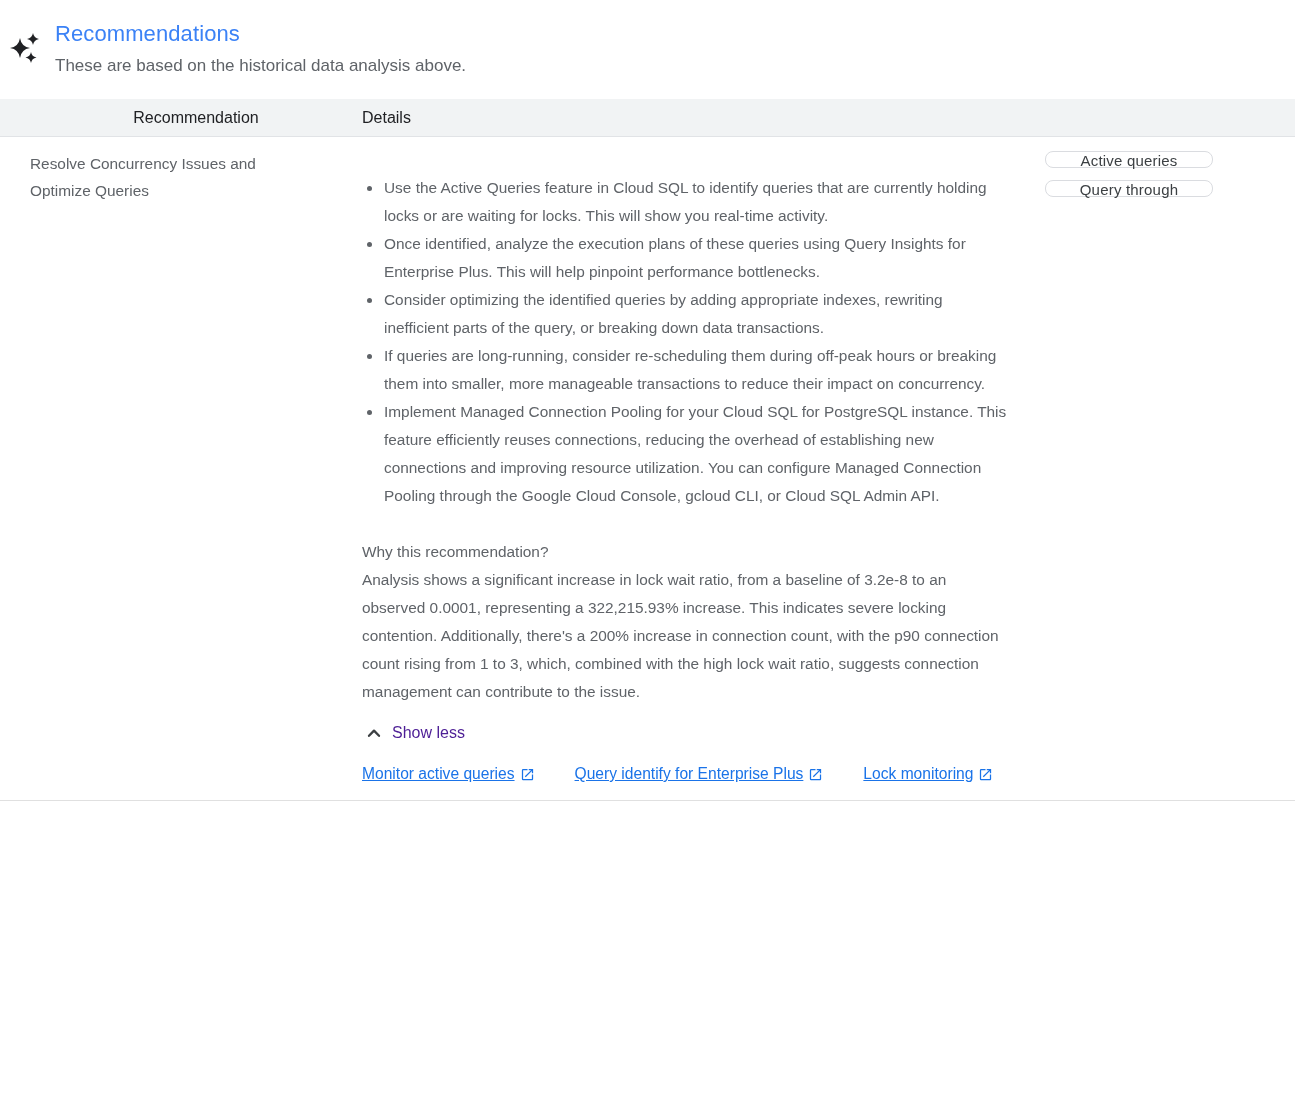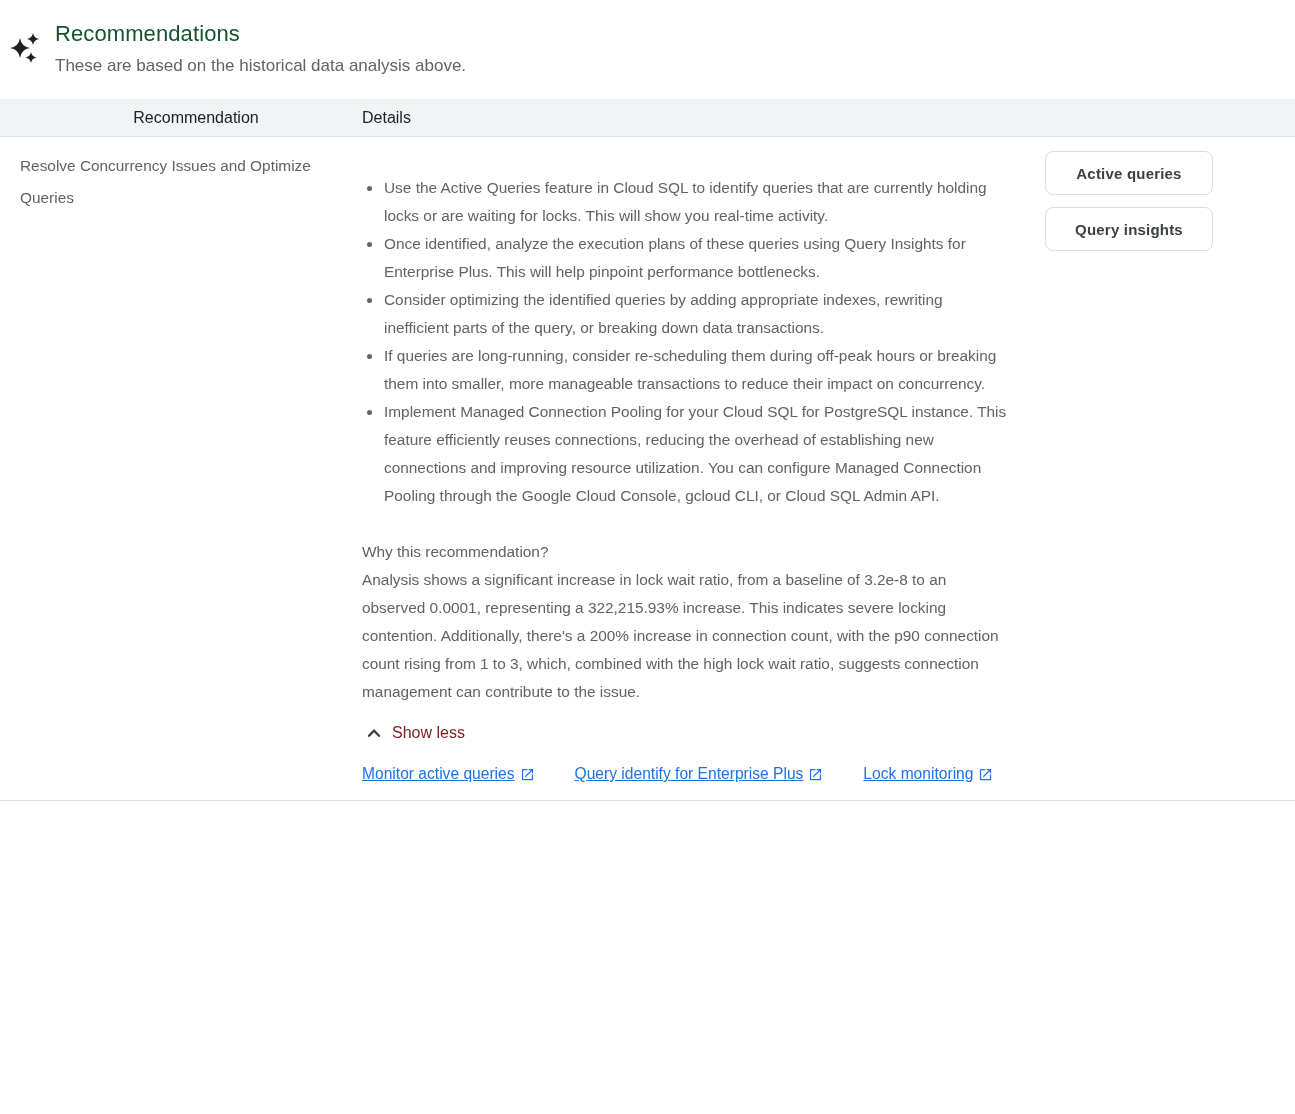--- a/index.html
+++ b/index.html
@@ -12,53 +12,53 @@
     overflow: hidden;
   }
 
   
   .panel-header { display: flex; align-items: flex-start; padding: 14px 24px 0 8px; }
   .sparkle { flex: 0 0 auto; margin-top: 16px; }
   .sparkle svg { display: block; width: 34px; height: 34px; }
   .header-text { margin-left: 13px; }
   .page-title {
     margin: 5px 0 0; font-size: 22px; font-weight: 400;
-    color: #14532d; line-height: 30px; letter-spacing: 0.1px;
+    color: #3b82f6; line-height: 30px; letter-spacing: 0.1px;
   }
   .page-subtitle { margin: 5px 0 0; font-size: 17px; color: #5f6368; line-height: 24px; }
 
   
   .grid { display: grid; grid-template-columns: 362px 648px 285px; }
   .thead {
     margin-top: 21px; background: #f1f3f4; height: 38px;
     align-items: center; border-bottom: 1px solid #e1e3e6;
     font-size: 16px; font-weight: 500; color: #202124;
   }
   .thead .c1 { padding-left: 30px; text-align: center; }
 
   .trow { padding: 11px 0 12px; border-bottom: 1px solid #e0e0e0; }
 
   .cell-rec {
-    padding: 2px 42px 0 20px;
-    font-size: 15.4px; line-height: 32px; color: #5f6368;
+    padding: 2px 42px 0 30px;
+    font-size: 15.4px; line-height: 27px; color: #5f6368;
   }
 
   .cell-det { font-size: 15.4px; line-height: 28px; color: #5f6368; padding-top: 0; }
   .cell-det .intro { margin: 2px 0 0; }
   .steps-list { margin: 26px 0 0; padding-left: 21px; }
   .steps-list li { padding-left: 1px; }
   .why-heading { margin: 28px 0 0; font-weight: 400; color: #5f6368; }
   .why-text { margin: 0; }
 
   .show-less {
     display: inline-flex; align-items: center; gap: 10px;
     margin: 18px 0 0 4px; padding: 0;
     background: none; border: none; cursor: pointer;
     font-family: "Liberation Sans", sans-serif;
-    font-size: 16px; font-weight: 500; color: #7f1d1d;
+    font-size: 16px; font-weight: 500; color: #4c1d95;
   }
   .show-less svg { display: block; }
 
   .links-row {
     display: flex; flex-wrap: wrap; column-gap: 18px; row-gap: 2px;
     margin-top: 10px;
     gap: 40px;
   }
   .ext-link {
     display: inline-flex; align-items: center;
@@ -67,24 +67,24 @@
   }
   .ext-link .link-label { text-decoration: underline; }
   .ext-link svg { width: 15px; height: 15px; margin-left: 5px; fill: #1a73e8; }
 
   
   .cell-actions {
     padding: 3px 0 0 35px; width: 203px;
     display: flex; flex-direction: column; gap: 12px; align-items: stretch;
   }
   .action-btn {
-    height: 44px; padding: 0 12px;
+    height: 17px; padding: 0 12px;
     background: #ffffff; border: 1px solid #dadce0; border-radius: 8px;
     font-family: "Liberation Sans", sans-serif;
-    font-size: 15px; font-weight: 700; letter-spacing: 0.2px; color: #3c4043;
+    font-size: 15px; font-weight: 400; letter-spacing: 0.2px; color: #3c4043;
     cursor: pointer; white-space: nowrap;
   }
 </style>
 </head>
 <body>
 
 <header class="panel-header">
   <span class="sparkle">
     <svg viewBox="0 0 34 34" aria-hidden="true">
       <path fill="#202124" d="M12 8 Q13.3 16.7 22 18 Q13.3 19.3 12 28 Q10.7 19.3 2 18 Q10.7 16.7 12 8 Z"></path>
@@ -147,16 +147,16 @@
         <span class="link-label">Lock monitoring</span>
         <svg viewBox="0 0 24 24" aria-hidden="true">
             <path d="M19 19H5V5h7V3H5a2 2 0 0 0-2 2v14a2 2 0 0 0 2 2h14c1.1 0 2-.9 2-2v-7h-2v7zM14 3v2h3.59l-9.83 9.83 1.41 1.41L19 6.41V10h2V3h-7z"></path>
           </svg>
       </a>
     </div>
   </div>
 
   <div class="cell-actions">
     <button class="action-btn">Active queries</button>
-    <button class="action-btn">Query insights</button>
+    <button class="action-btn">Query through</button>
   </div>
 
 </div>
 
 </body></html>

